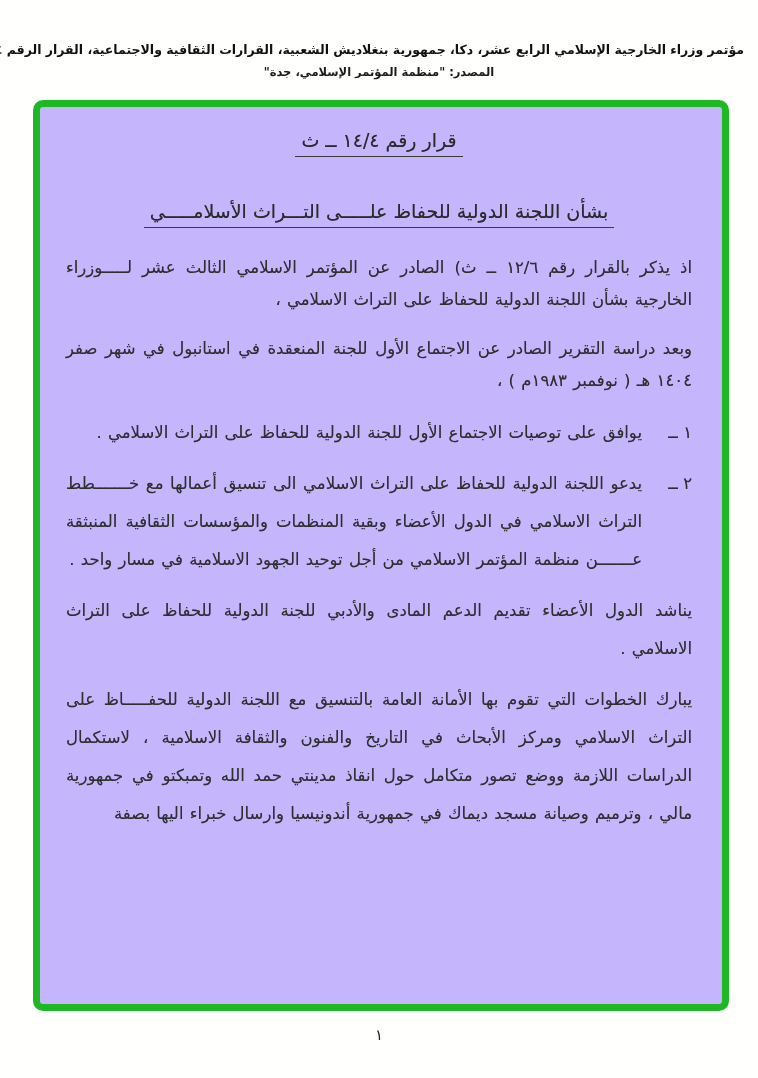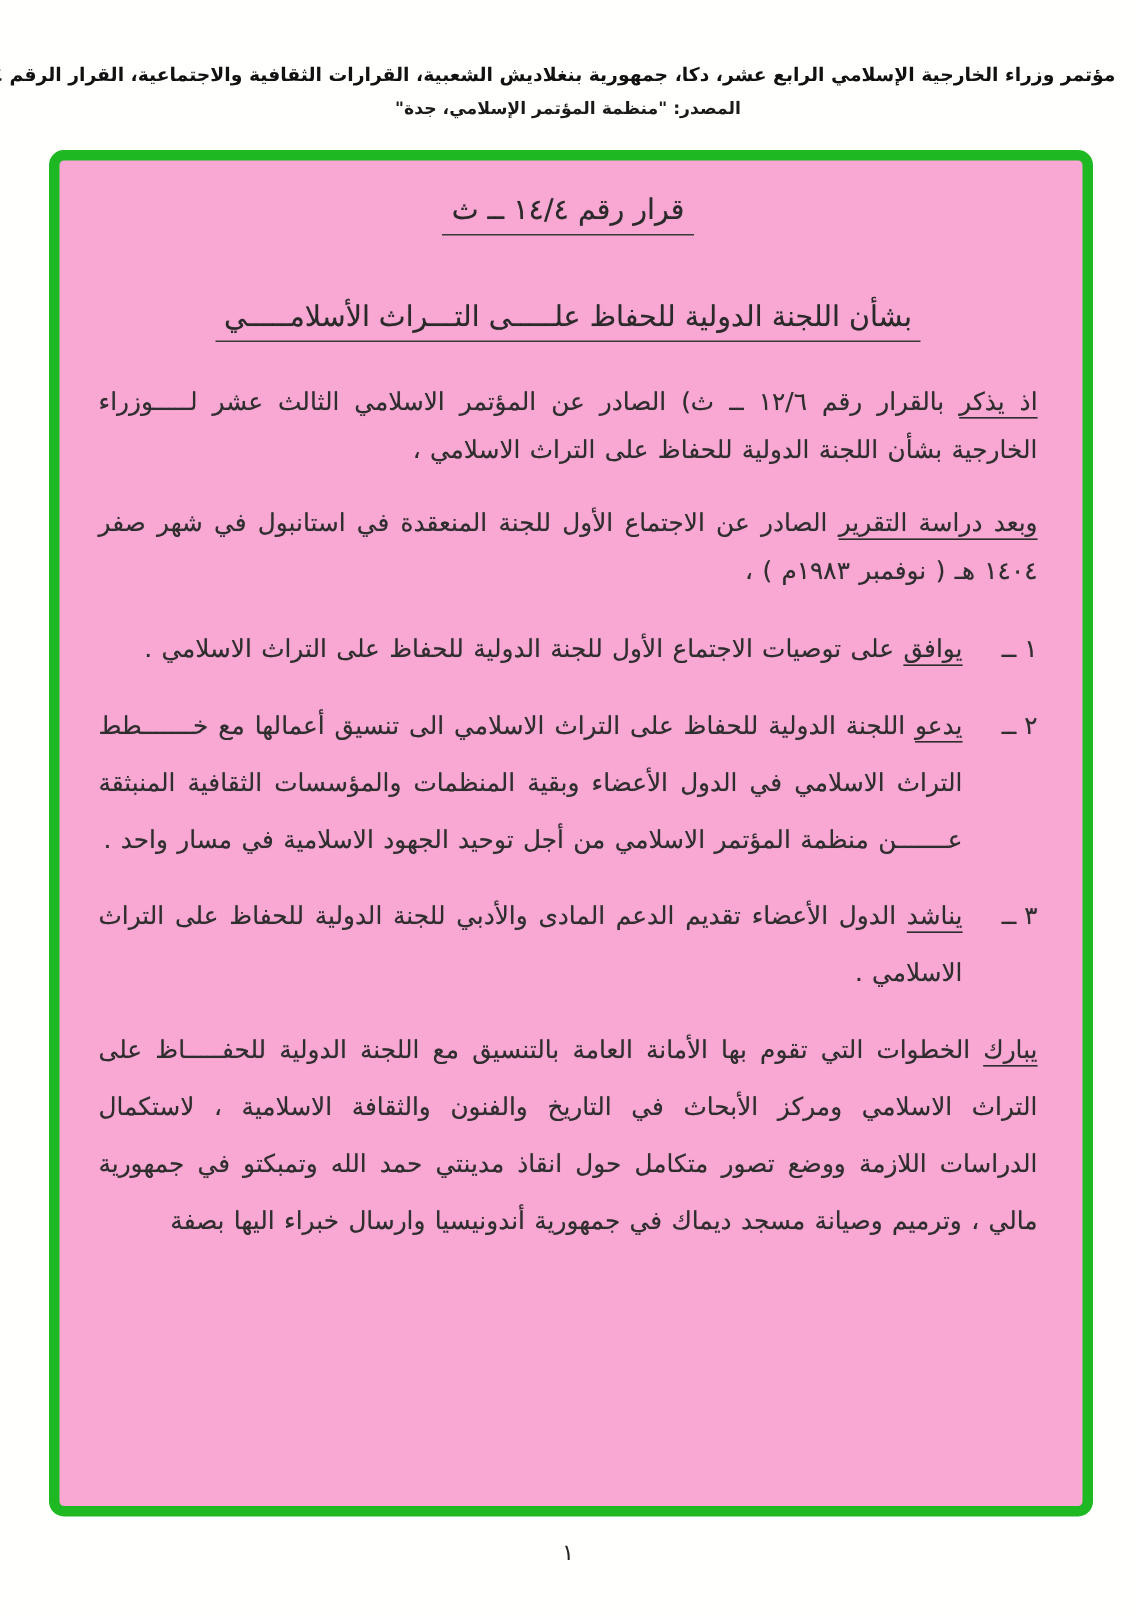--- a/index.html
+++ b/index.html
@@ -37,21 +37,21 @@
   }
   
   .green-box {
     position: absolute;
     left: 33px; top: 100px;
     width: 696px; height: 911px;
     border: 7px solid #1eb822;
     border-radius: 10px;
     padding: 16px 30px 10px 26px;
     overflow: hidden;
-    background: #f9a8d4;
+    background: #c4b5fd;
   }
   
   .title-row { text-align: center; margin-top: 43px; }
   .title-row.first { margin-top: 6px; margin-bottom: 16px; }
   .title-row.second { margin-bottom: 24px; }
   .doc-title {
     display: inline-block;
     font-size: 19px;
     color: #2a2a2a;
     border-bottom: 1.5px solid #3a3a3a;
@@ -62,21 +62,20 @@
   .para, .itext {
     font-size: 16.5px;
     color: #2e2e2e;
     text-align: justify;
     text-shadow: 0 0 0.5px rgba(40,40,40,0.45);
     word-spacing: 1px;
   }
   .para { line-height: 32px; margin-bottom: 17px; }
   .para.indent { text-indent: 36px; }
   .lead {
-    text-decoration: underline;
     text-underline-offset: 5px;
     text-decoration-thickness: 1.2px;
   }
   
   .item { display: flex; margin-bottom: 13px; }
   .item .num {
     flex: 0 0 50px;
     font-size: 16.5px;
     line-height: 38px;
     color: #2e2e2e;
@@ -125,21 +124,20 @@
       <span class="num">١ ــ</span>
       <p class="itext"><span class="lead">يوافق</span><span> على توصيات الاجتماع الأول للجنة الدولية للحفاظ على التراث الاسلامي .</span></p>
     </div>
 
     <div class="item">
       <span class="num">٢ ــ</span>
       <p class="itext"><span class="lead">يدعو</span><span> اللجنة الدولية للحفاظ على التراث الاسلامي الى تنسيق أعمالها مع خـــــــطط التراث الاسلامي في الدول الأعضاء وبقية المنظمات والمؤسسات الثقافية المنبثقة عـــــــن منظمة المؤتمر الاسلامي من أجل توحيد الجهود الاسلامية في مسار واحد .</span></p>
     </div>
 
     <div class="item">
-      <span class="num">٣ ــ</span>
       <p class="itext"><span class="lead">يناشد</span><span> الدول الأعضاء تقديم الدعم المادى والأدبي للجنة الدولية للحفاظ على التراث الاسلامي .</span></p>
     </div>
 
     <div class="item">
       <p class="itext"><span class="lead">يبارك</span><span> الخطوات التي تقوم بها الأمانة العامة بالتنسيق مع اللجنة الدولية للحفـــــاظ على التراث الاسلامي ومركز الأبحاث في التاريخ والفنون والثقافة الاسلامية ، لاستكمال الدراسات اللازمة ووضع تصور متكامل حول انقاذ مدينتي حمد الله وتمبكتو في جمهورية مالي ، وترميم وصيانة مسجد ديماك في جمهورية أندونيسيا وارسال خبراء اليها بصفة</span></p>
     </div>
 
   </div>
 
   <div class="page-number">١</div>

